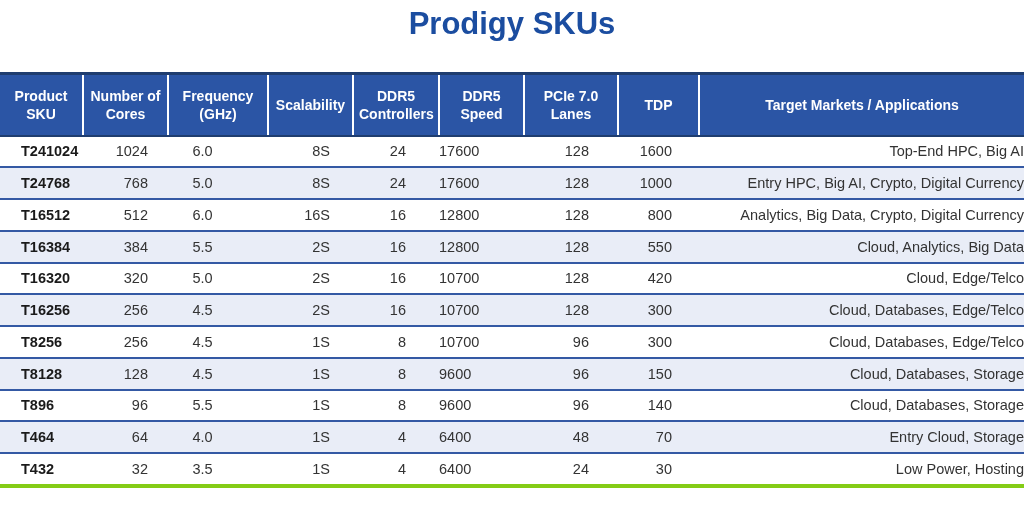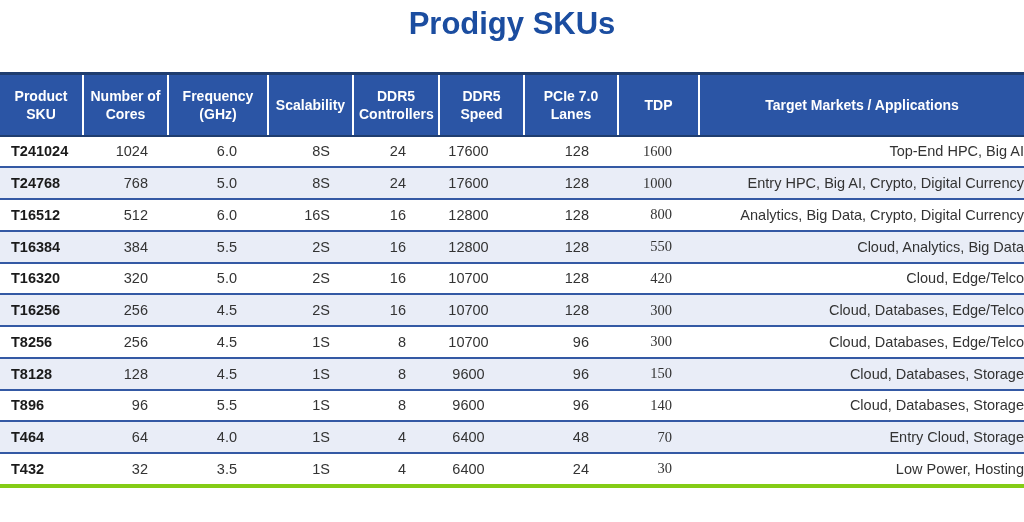--- a/index.html
+++ b/index.html
@@ -54,28 +54,28 @@
     color: #333333;
     vertical-align: middle;
     padding: 0;
     white-space: nowrap;
     overflow: hidden;
   }
   tbody tr:nth-child(even) td { background: #e9edf7; }
   tbody tr + tr td { border-top: 2px solid #3459a4; }
 
   
-  tbody td:nth-child(1) { text-align: left;  padding-left: 11px; font-weight: 700; color: #1a1a1a; }
+  tbody td:nth-child(1) { text-align: left;  padding-left: 21px; font-weight: 700; color: #1a1a1a; }
   tbody td:nth-child(2) { text-align: right; padding-right: 20px; }
-  tbody td:nth-child(3) { text-align: right; padding-right: 31px; margin-top: 20px; }
+  tbody td:nth-child(3) { text-align: center; padding-right: 31px; margin-top: 20px; }
   tbody td:nth-child(4) { text-align: right; padding-right: 23px; }
   tbody td:nth-child(5) { text-align: right; padding-right: 33px; }
-  tbody td:nth-child(6) { text-align: center; padding-right: 26px; }
+  tbody td:nth-child(6) { text-align: left; padding-right: 26px; }
   tbody td:nth-child(7) { text-align: right; padding-right: 29px; }
-  tbody td:nth-child(8) { text-align: right; padding-right: 27px; font-family: Liberation Serif, serif; }
+  tbody td:nth-child(8) { text-align: right; padding-right: 27px; }
   tbody td:nth-child(9) { text-align: right;  padding-left: 13px; }
 </style>
 </head>
 <body>
 
 <div class="page">
 
   <h1 class="title">Prodigy SKUs</h1>
 
   <table class="sku-table">

